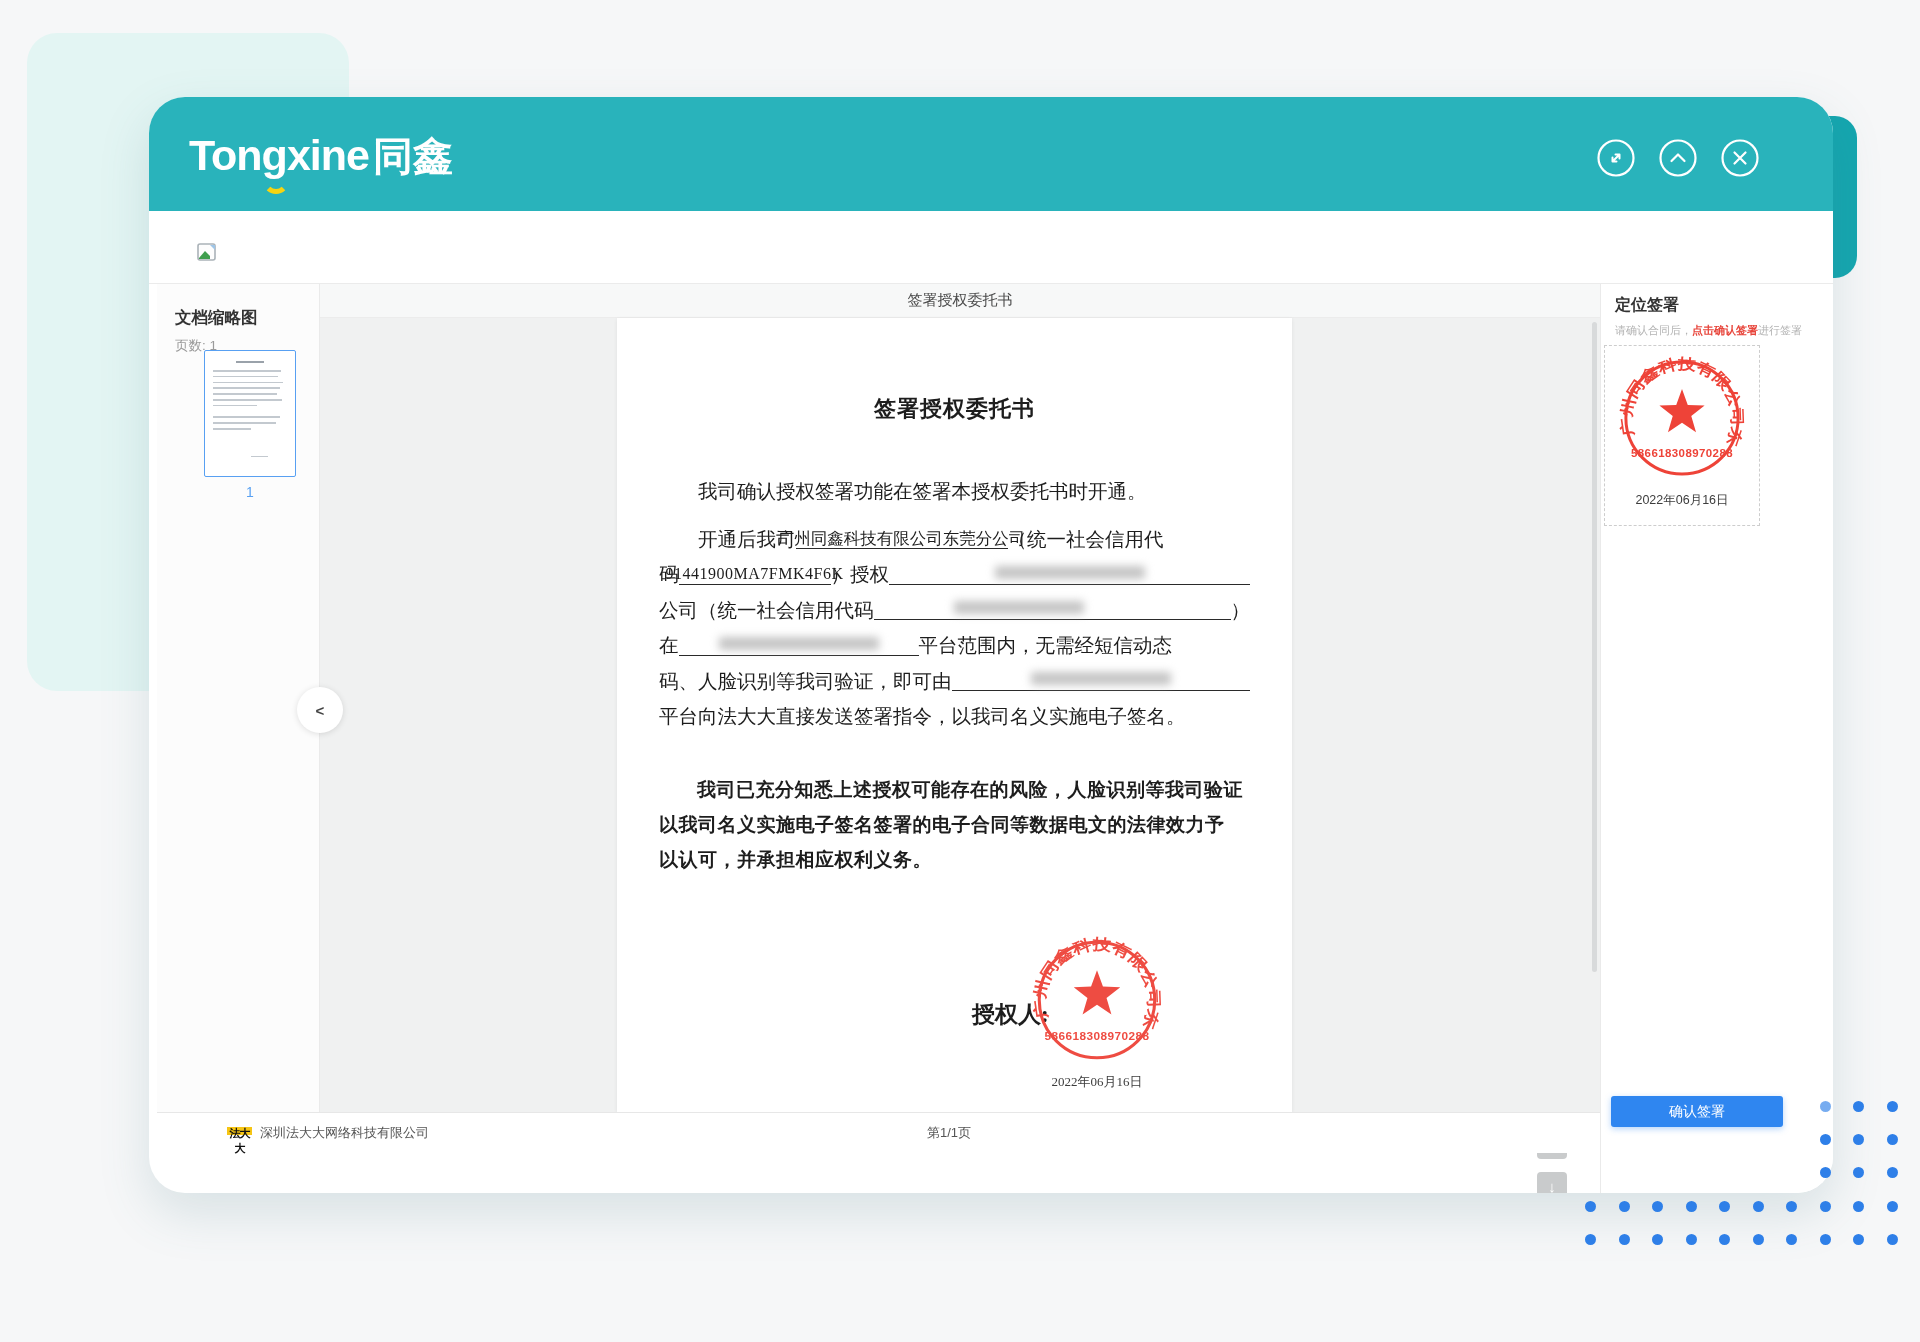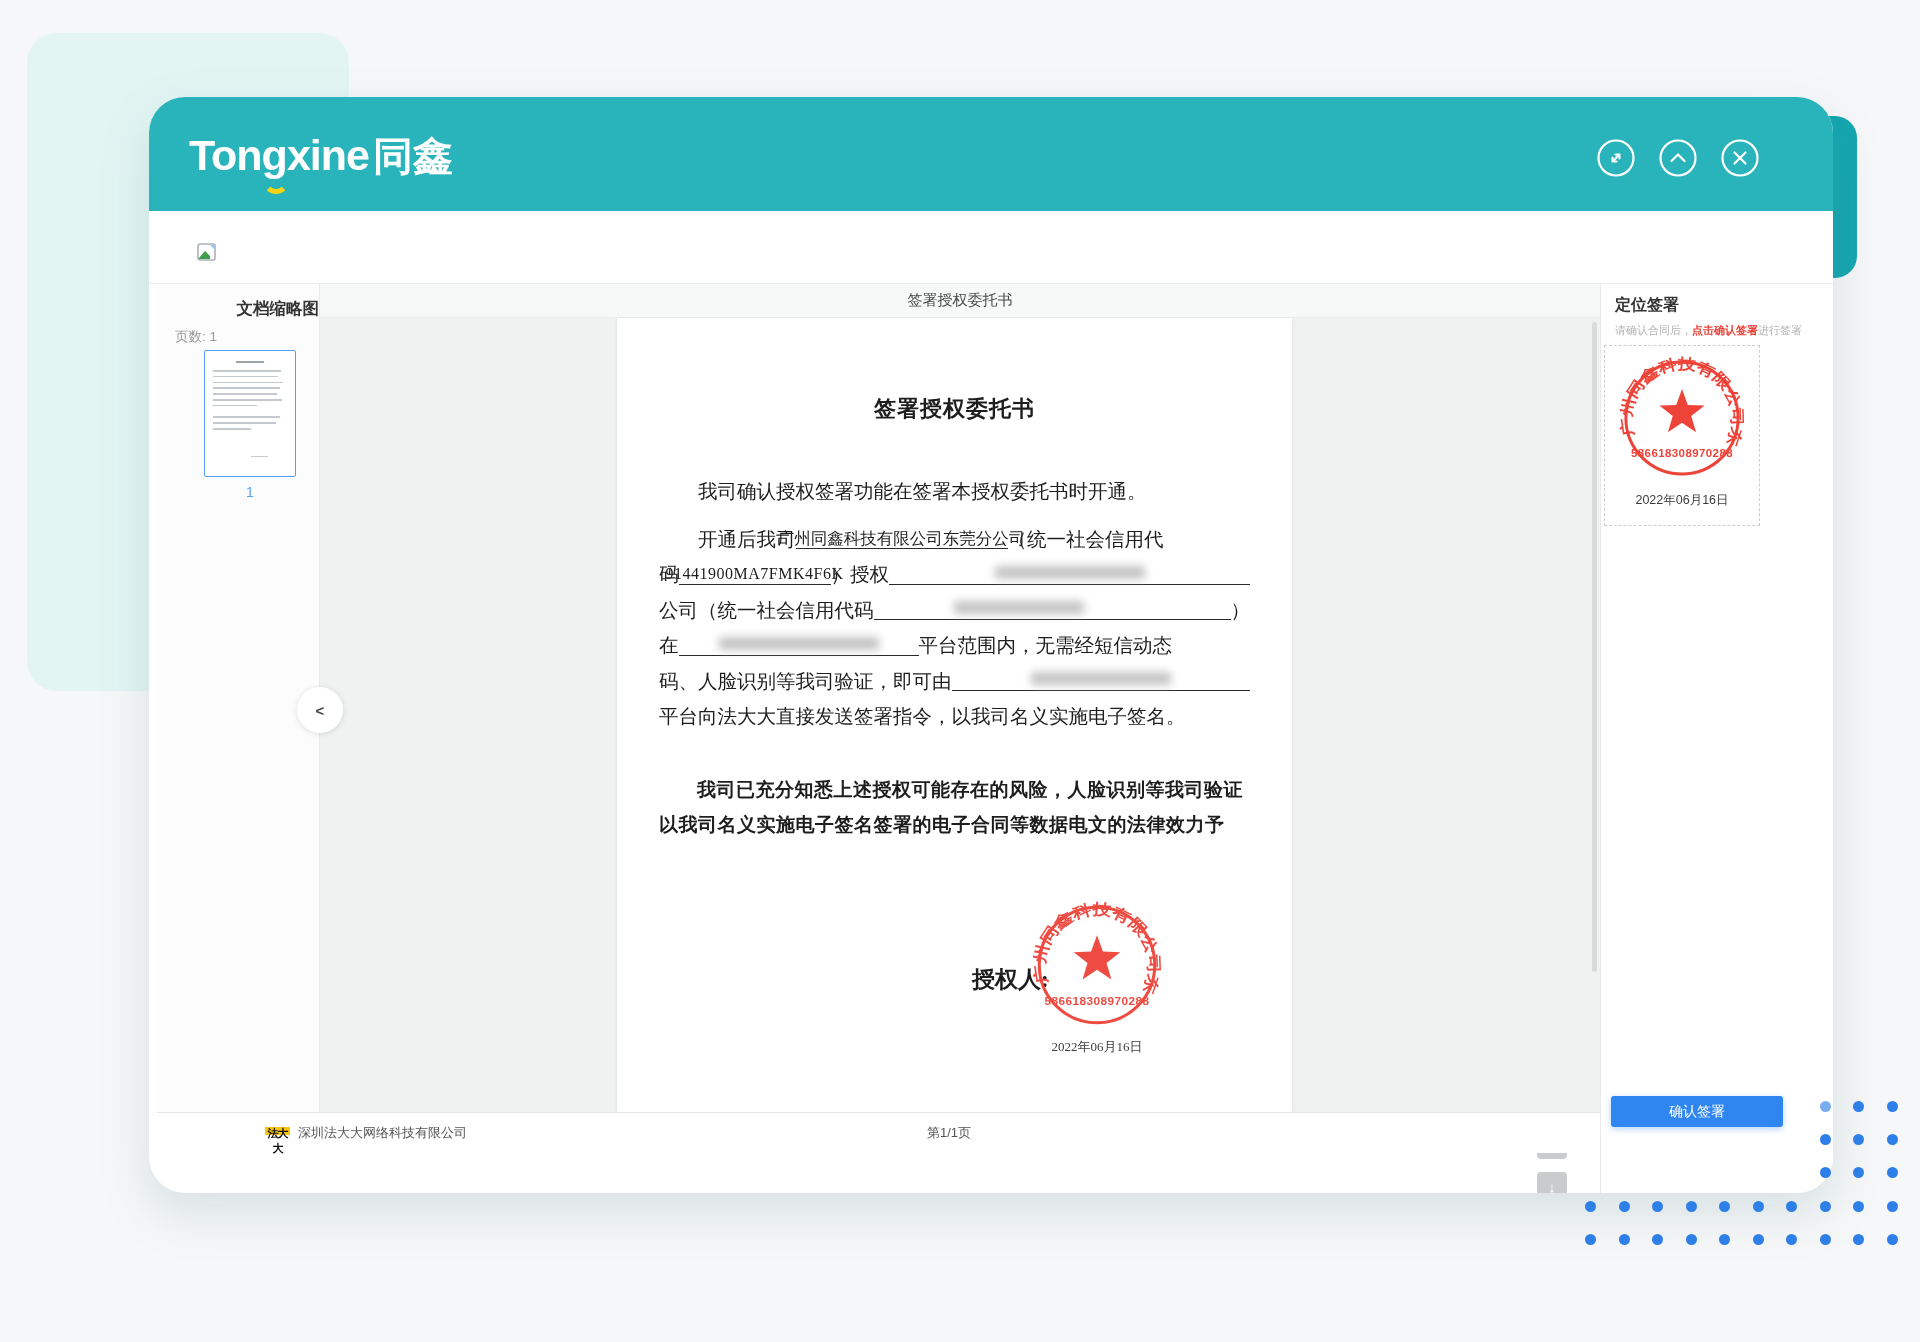--- a/index.html
+++ b/index.html
@@ -28,21 +28,21 @@
   .logo .g i{position:absolute;left:1px;bottom:-14px;width:26px;height:13px;border:5px solid #f6d411;border-top:none;border-radius:0 0 26px 26px;border-left-color:transparent;border-right-color:transparent;}
   .logo .cn{font-size:40px;font-weight:bold;margin-left:4px;letter-spacing:0;}
   .winbtn{position:absolute;top:41px;width:40px;height:40px;cursor:pointer;}
   .winbtn svg{display:block;}
 
   
   .top-divider{position:absolute;left:0;top:186px;width:100%;height:1px;background:#ebebeb;}
   .imgicon{position:absolute;left:48px;top:146px;}
 
   .lpanel{position:absolute;left:8px;top:187px;width:163px;height:828px;background:#fcfcfc;border-right:1px solid #eaeaea;}
-  .lpanel .t{margin:14px 0 0 18px;font-size:16.5px;font-weight:bold;color:#333;text-align:right;}
+  .lpanel .t{margin:23px 0 0 18px;font-size:16.5px;font-weight:bold;color:#333;}
   .lpanel .c{margin:8px 0 0 18px;font-size:13.5px;color:var(--gray);}
   .thumb{position:absolute;left:47px;top:66px;width:92px;height:127px;background:#fff;border:1.5px solid var(--thumb-blue);border-radius:2px;padding:10px 8px 6px;cursor:pointer;}
   .thumb .ln{background:#c3c9cf;height:1.6px;margin-bottom:4.2px;}
   .thumb .ttl{background:#9aa2aa;width:38%;margin:0 auto 7px;height:2px;}
   .thumb-num{position:absolute;left:47px;top:200px;width:92px;text-align:center;font-size:14px;color:var(--thumb-blue);}
 
   .viewer{position:absolute;left:171px;top:187px;width:1280px;height:828px;background:#f0f1f1;}
   .vstrip{position:absolute;left:0;top:0;width:100%;height:34px;background:#f7f8f8;border-bottom:1px solid #ececec;
           display:flex;align-items:center;justify-content:center;font-size:15px;color:#4a4a4a;}
 
@@ -73,21 +73,21 @@
   .scrollbar{position:absolute;left:1272px;top:38px;width:5px;height:650px;border-radius:3px;background:#d8dadb;cursor:pointer;}
   .pgbtn{position:absolute;left:1217px;width:30px;height:28px;border-radius:4px;background:#c9cbcc;color:#fff;font-size:15px;
          display:flex;align-items:center;justify-content:center;cursor:pointer;}
   .collapse{position:absolute;left:-23px;top:403px;width:46px;height:46px;border-radius:50%;background:#fff;
             box-shadow:0 1px 6px rgba(0,0,0,.12);display:flex;align-items:center;justify-content:center;
             font-size:15px;color:#444;cursor:pointer;font-weight:bold;}
 
   
   .bbar{position:absolute;left:8px;top:1015px;width:1443px;height:41px;background:#fff;border-top:1px solid #e7e7e7;
         display:flex;align-items:center;}
-  .fdd{margin-left:108px;width:25px;height:19px;position:relative;cursor:pointer;}
+  .fdd{margin-left:70px;width:25px;height:19px;position:relative;cursor:pointer;}
   .fdd i{position:absolute;left:0;top:3px;width:25px;height:8px;background:#f6c514;}
   .fdd b{position:absolute;left:0;top:2px;width:25px;text-align:center;font-size:11px;color:#111;font-weight:bold;letter-spacing:-1px;}
   .bbar .comp{margin-left:8px;font-size:13px;color:#555;}
   .bbar .pg{position:absolute;left:770px;font-size:13px;color:#555;}
 
   
   .rpanel{position:absolute;left:1451px;top:187px;width:233px;height:909px;background:#fff;border-left:1px solid #eaeaea;}
   .rpanel .t{margin:11px 0 0 14px;font-size:16px;font-weight:bold;color:#333;}
   .rpanel .hint{margin:7px 0 0 14px;font-size:11px;color:#b3b3b3;}
   .rpanel .hint b{color:var(--hint-red);}
@@ -208,20 +208,21 @@
               <span class="blurb" style="width:140px;"></span>
             </span>
         </div>
         <div class="dline">
           <span class="tx">平台向法大大直接发送签署指令，以我司名义实施电子签名。</span>
         </div>
 
         <div class="p2">
           <div class="i1">我司已充分知悉上述授权可能存在的风险，人脸识别等我司验证</div>
           <div>以我司名义实施电子签名签署的电子合同等数据电文的法律效力予</div>
+          <div>以认可，并承担相应权利义务。</div>
         </div>
 
         <div class="signzone">
           <span class="auth">授权人:</span>
           <div class="stamp-doc">
             <svg width="140" height="140" viewBox="0 0 160 160">
               <defs>
                   <path id="arc1" d="M 24,100 A 59,59 0 1 1 136,100" fill="none"></path>
                 </defs>
               <circle cx="80" cy="80" r="66" fill="none" stroke="var(--red)" stroke-width="3.5"></circle>

